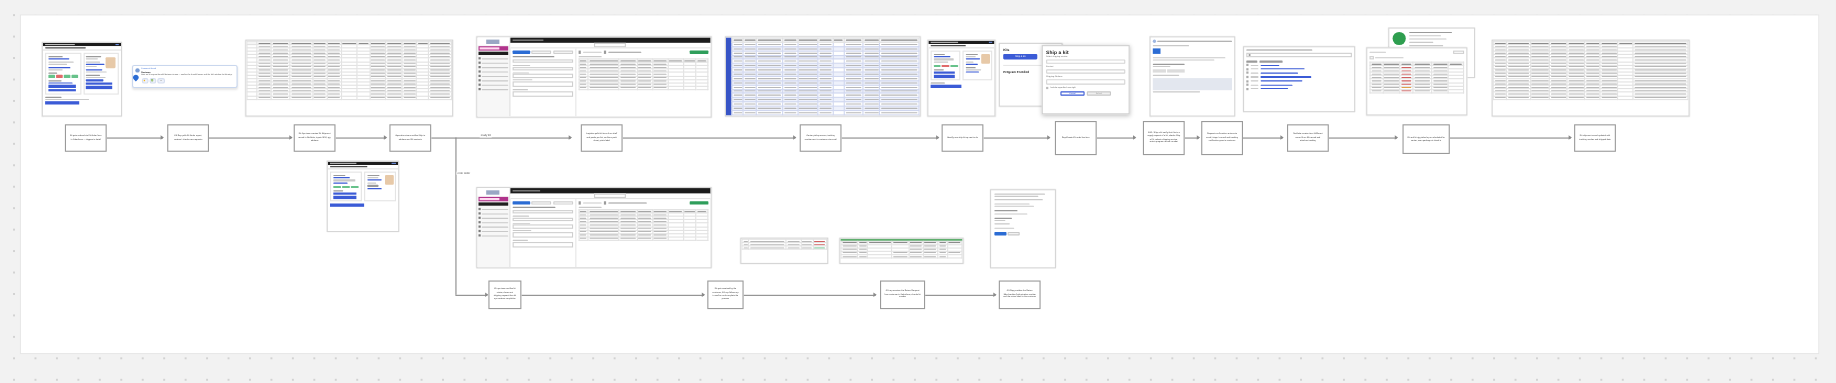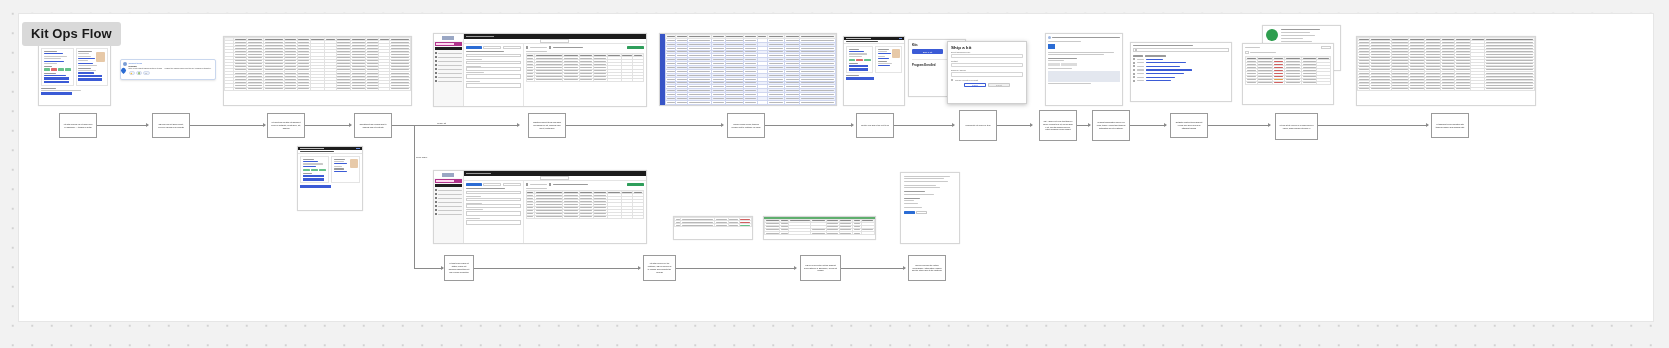--- a/index.html
+++ b/index.html
@@ -163,21 +163,20 @@
     background:#2b6cd4; transform:rotate(-45deg);
   }
 </style>
 </head>
 <body>
 
 <div id="canvas">
   <div id="dotgrid"></div>
   <div id="board"></div>
 
-  <div id="title-chip">Kit Ops Flow</div>
 
   <div class="shot" style="left:38px; top:38px; width:73px; height:68px;">
     <div class="crm-head">
       <span style="width:40%;height:1.4px;background:#bdbdbd;display:block;"></span>
       <span style="width:5%;height:1.4px;background:#6d8fe0;display:block;"></span>
     </div>
     <div class="crm-sub">
       <div class="ln k" style="width:55%"></div>
     </div>
     <div class="crm-cols">

